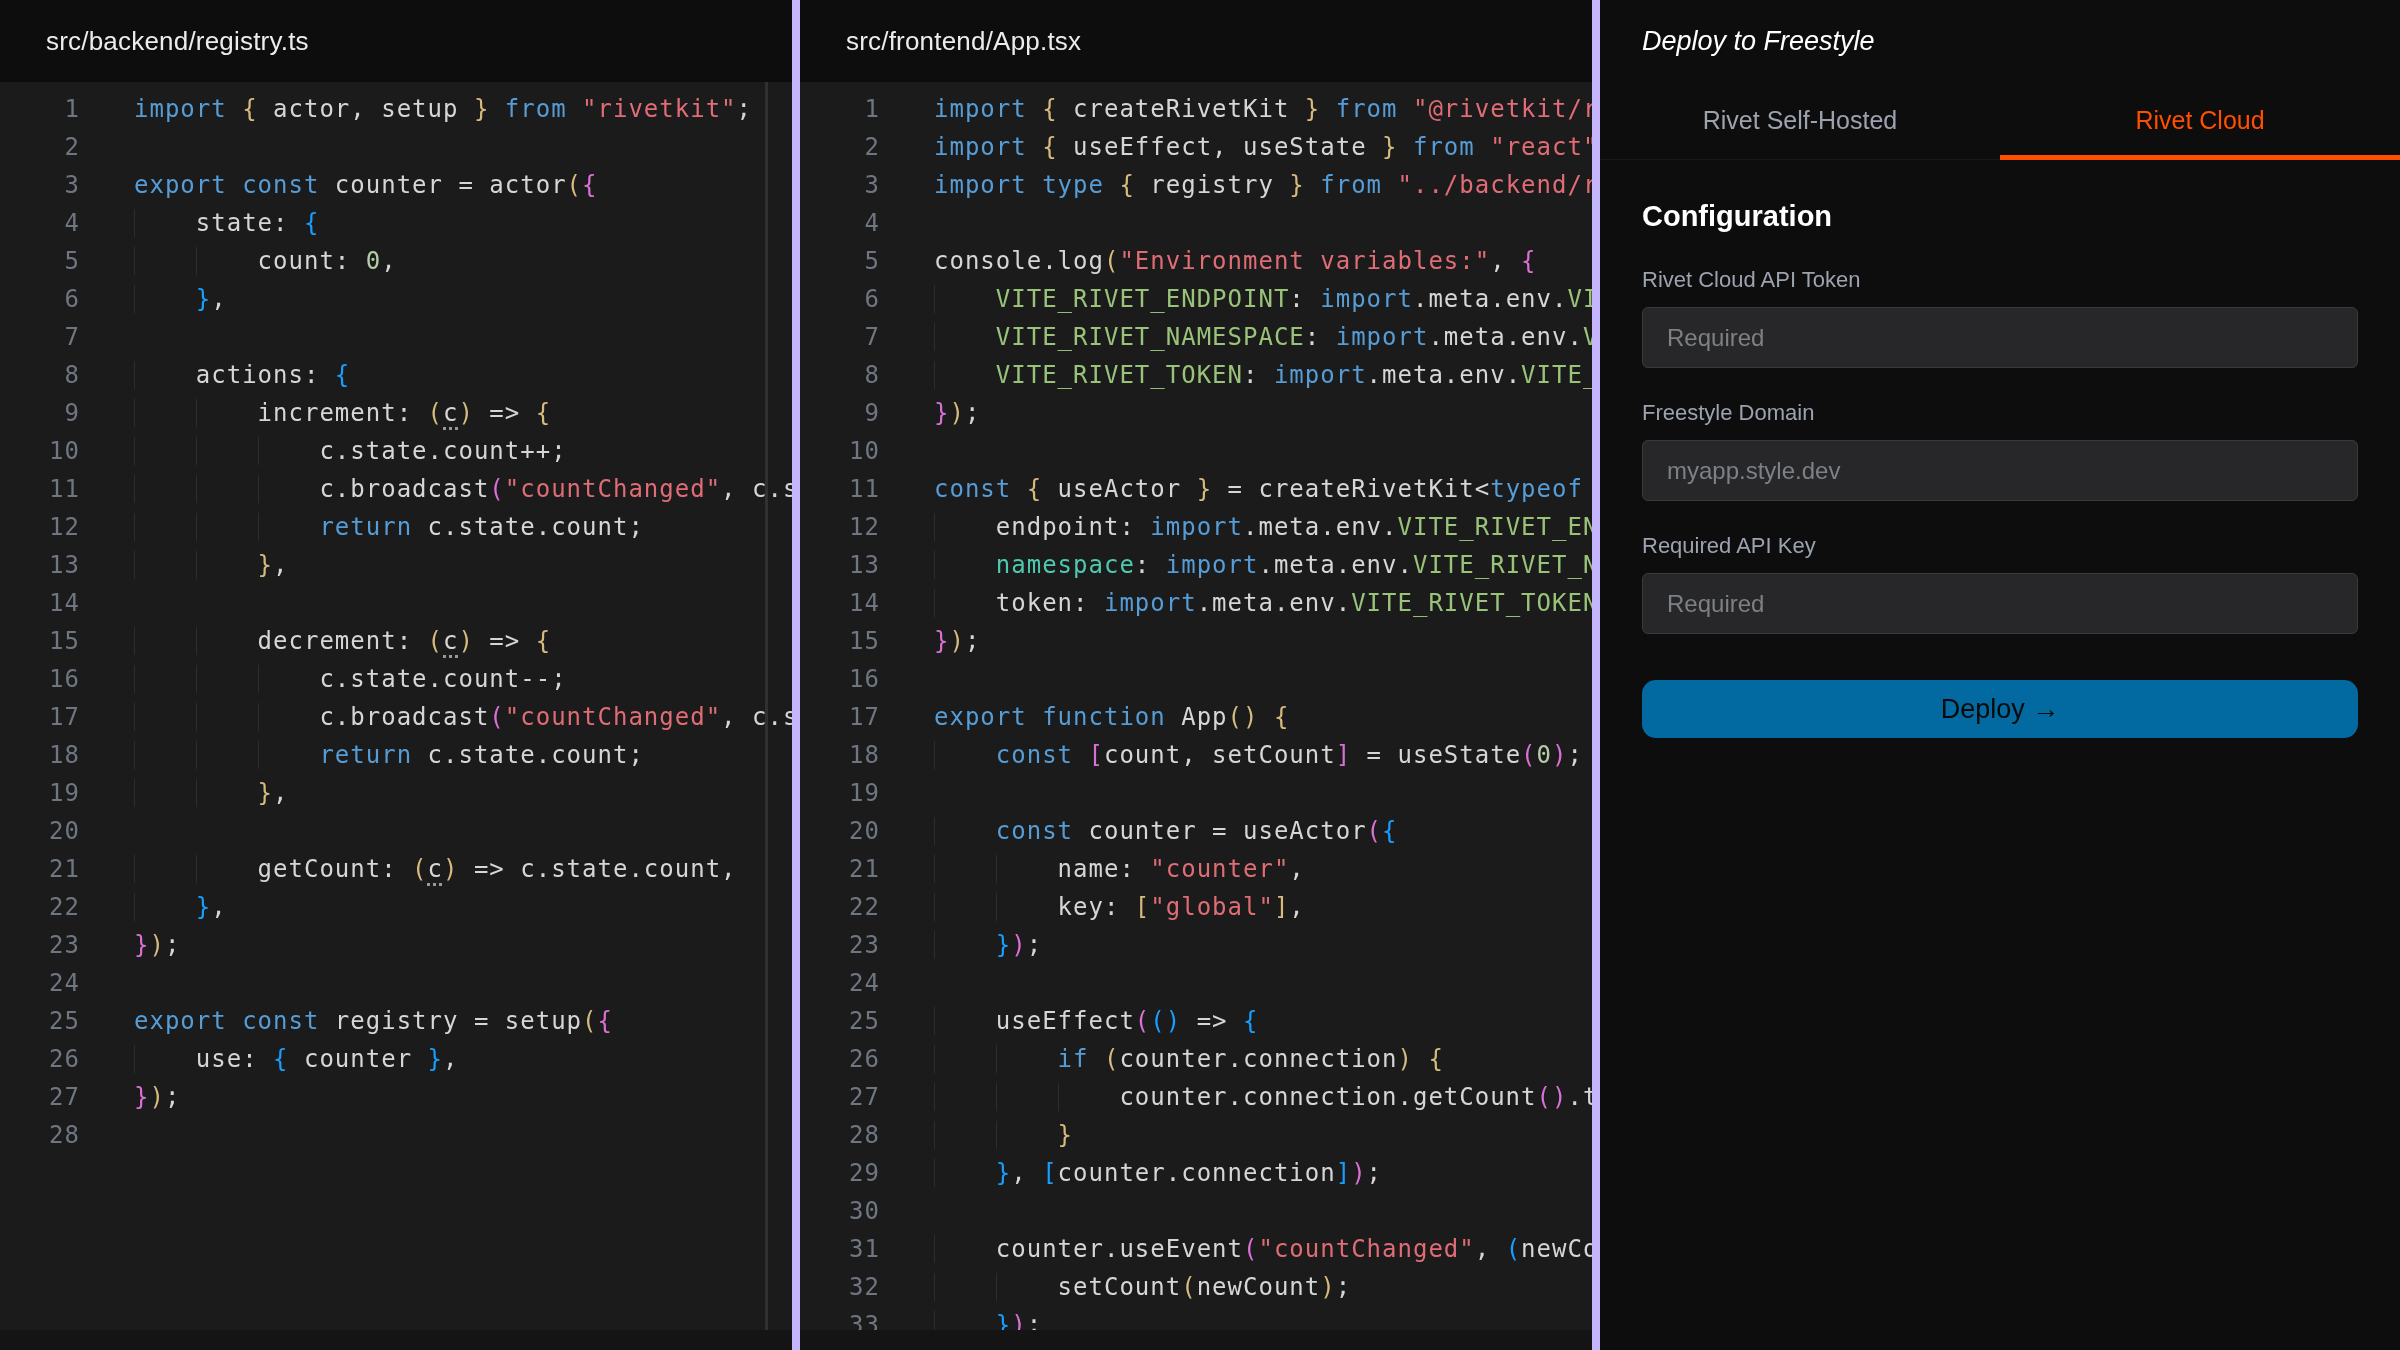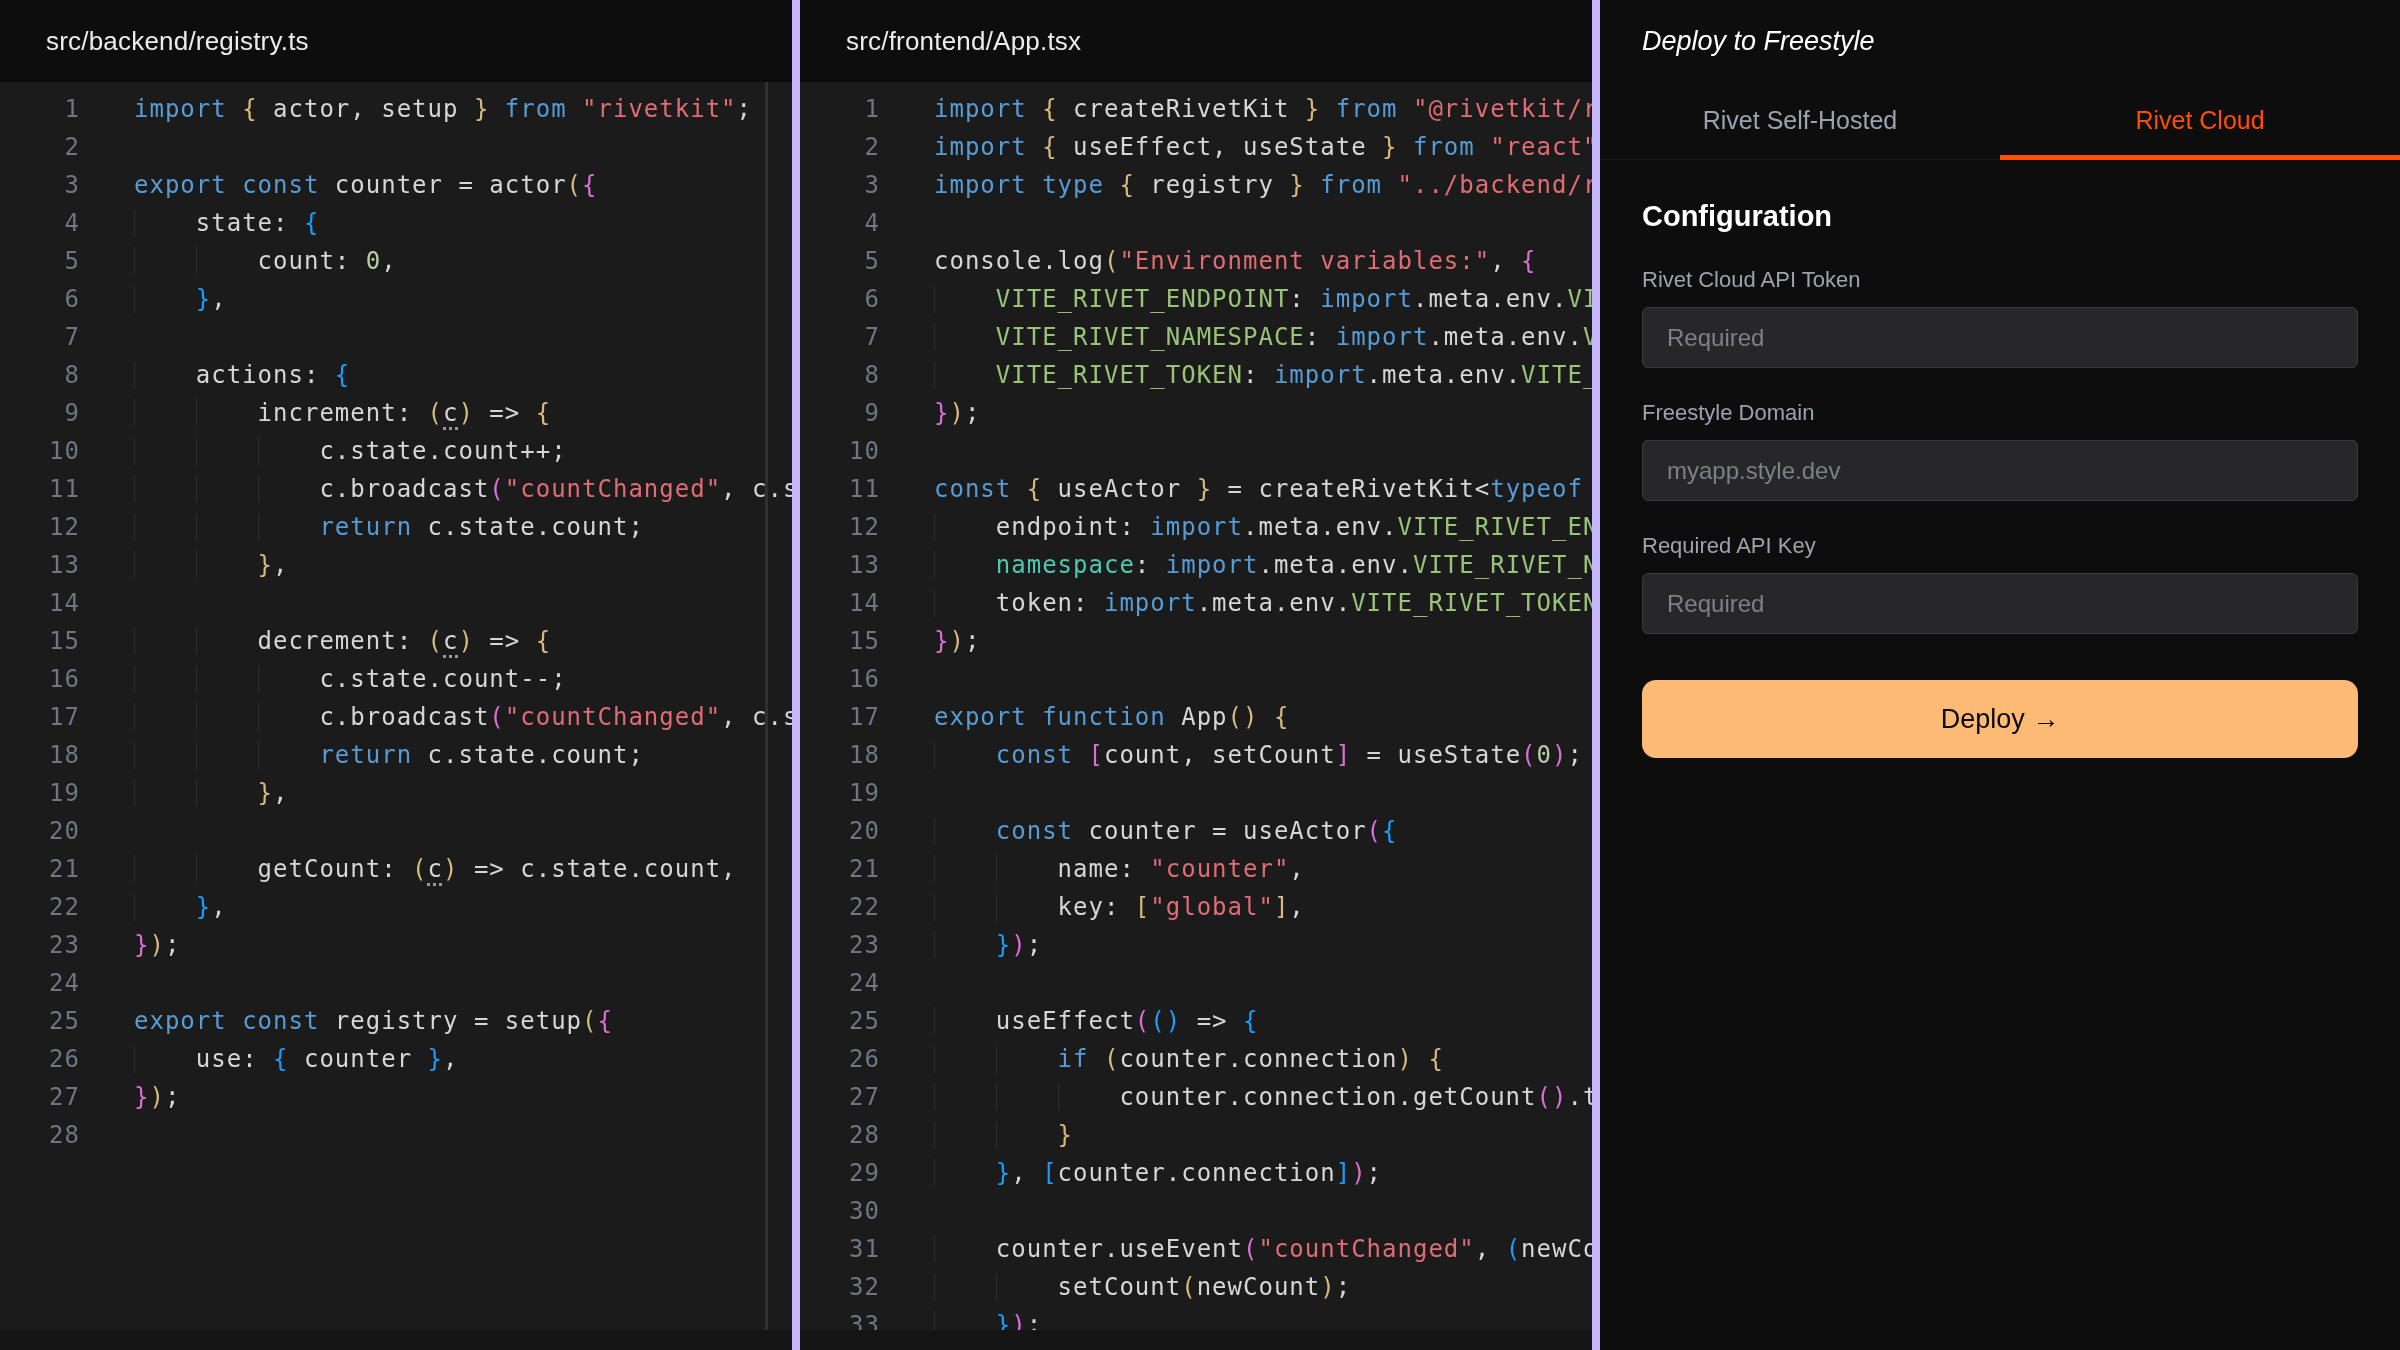--- a/index.html
+++ b/index.html
@@ -69,21 +69,21 @@
   .config-heading { font-size:29px; font-weight:700; color:#fff; margin-bottom:34px; }
   .field { margin-bottom:32px; }
   .field label { display:block; color:#9ca3af; font-size:22px; margin-bottom:14px; }
   .field input {
     width:100%; height:61px; background:#27272a; border:1px solid #3a3a3d;
     border-radius:6px; color:#e5e5e5; font-size:24px; padding:0 24px;
     font-family:"Liberation Sans", sans-serif; outline:none;
   }
   .field input::placeholder { color:#7d8084; }
   .deploy-btn {
-    width:100%; height:78px; background:#fdba74; color:#0a0a0a; border:none;
+    width:100%; height:58px; background:#0369a1; color:#0a0a0a; border:none;
     border-radius:14px; font-size:27px; font-weight:500; margin-top:14px;
     cursor:pointer; font-family:"Liberation Sans", sans-serif;
   }
 </style>
 </head>
 <body>
 
 <div class="app">
 
   <section class="editor-panel">

